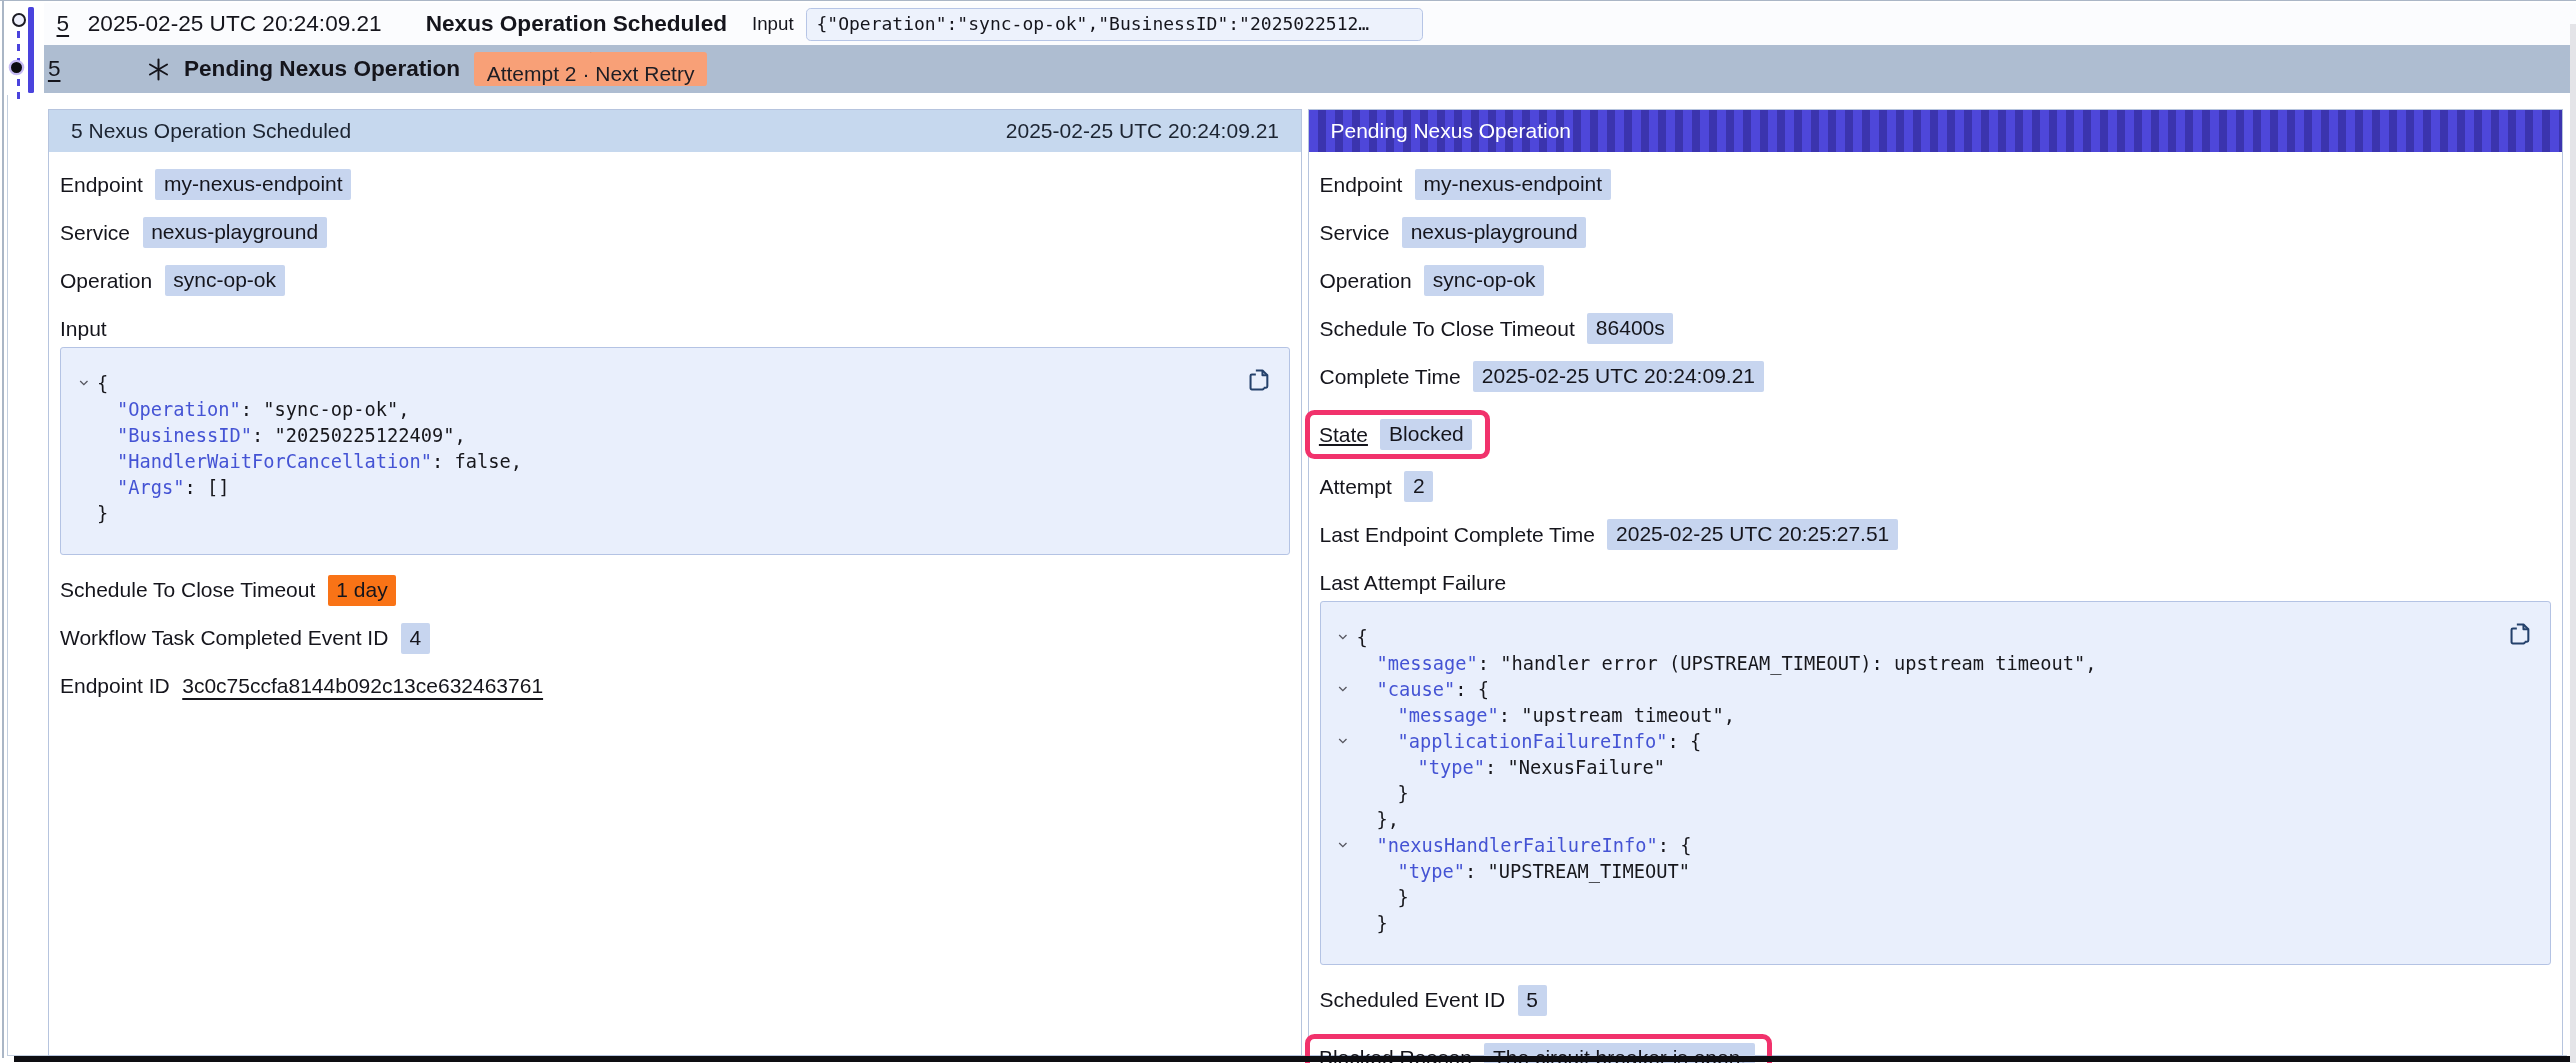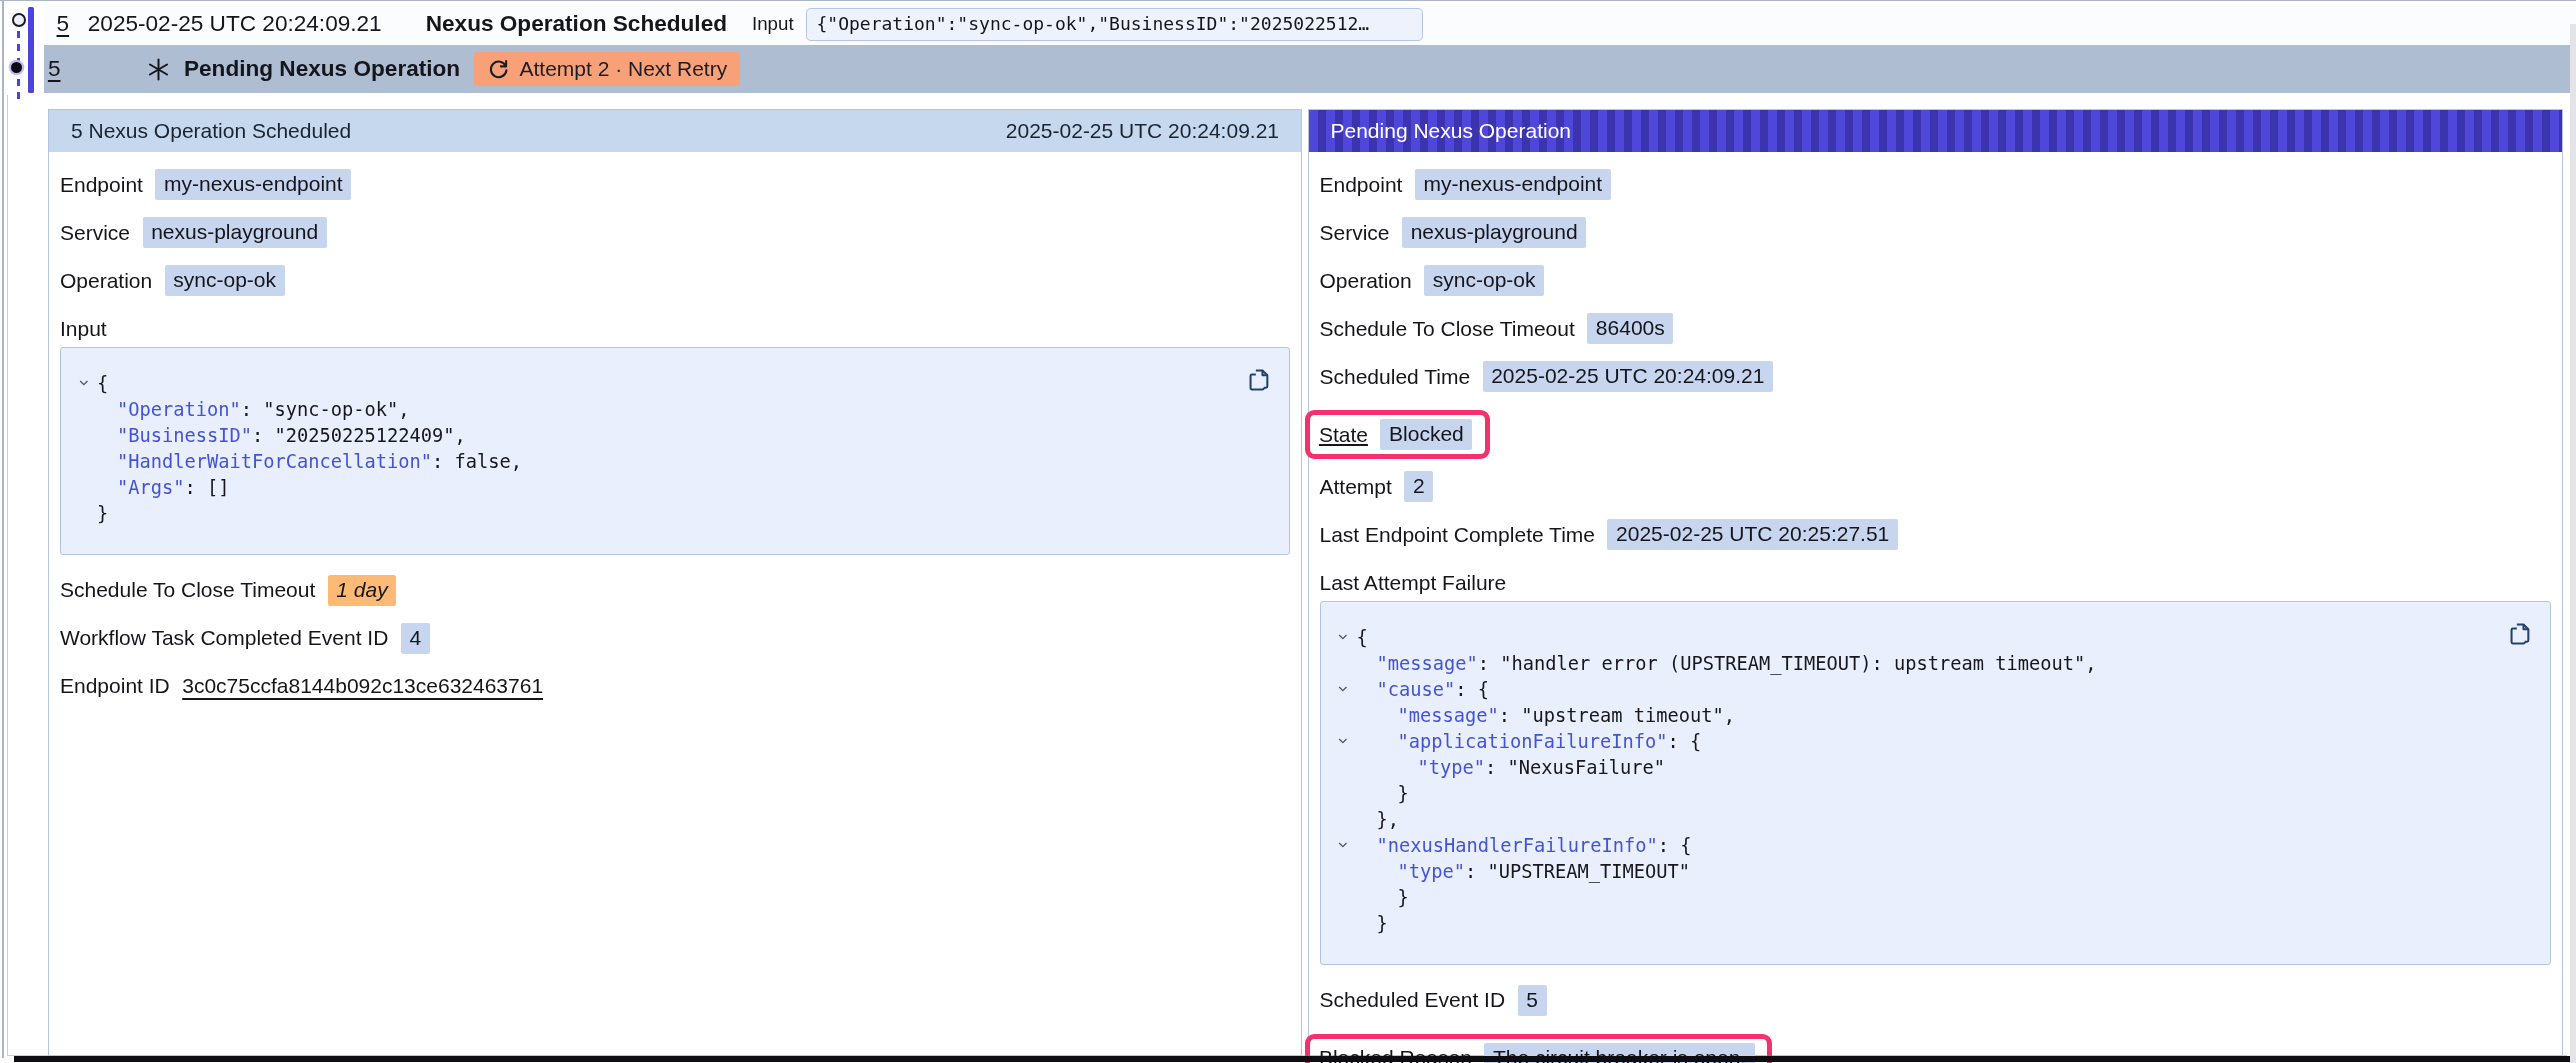--- a/index.html
+++ b/index.html
@@ -36,21 +36,21 @@
   .evt-time { margin-left:18.7px; font-size:22.6px; }
   .evt-title { margin-left:44px; font-size:22.6px; font-weight:700; }
   .evt-input-label { margin-left:25px; font-size:18.7px; }
   .evt-input-preview { margin-left:12.5px; width:617px; height:33px; line-height:30px; padding:0 9.4px;
                        border:1.6px solid #b6c5e6; border-radius:4.7px; background:#edf2fc;
                        font-family:"DejaVu Sans Mono", monospace; font-size:18px;
                        white-space:nowrap; overflow:hidden; }
   .asterisk-icon { margin-left:86px; display:inline-flex; }
   .pending-title { margin-left:12.5px; font-size:22.6px; font-weight:700; }
   .attempt-badge { margin-left:14px; height:34px; display:inline-flex; align-items:center; gap:9.4px;
-                   padding:0 12.5px; border-radius:3.1px; font-size:21px; color:#1d1d24; }
+                   padding:0 12.5px; border-radius:3.1px; font-size:21px; color:#1d1d24;flex-direction:column; }
 
   
   .panels { position:absolute; left:48px; top:108px; width:2515px; height:947px; display:flex; gap:5.5px; }
   .card { height:947px; border:1.6px solid #b6c4de; background:#fff; overflow:visible; }
   .card.left { width:1254px; }
   .card.right { flex:1; }
   .card-header { height:42px; display:flex; align-items:center; justify-content:space-between;
                  padding:0 22px; font-size:21px; color:#1c2431; }
   .card.left .card-header { background:#c6d8ee; }
   .card.right .card-header { color:#fff; font-weight:500;
@@ -167,21 +167,21 @@
               <div class="code-line"><span class="code-gutter"></span><span style="width: 20px; flex: 0 0 20px;"></span><span class="code-key" style="color: rgb(68, 83, 212);">"Operation"</span><span class="code-rest">: "sync-op-ok",</span></div>
               <div class="code-line"><span class="code-gutter"></span><span style="width: 20px; flex: 0 0 20px;"></span><span class="code-key" style="color: rgb(68, 83, 212);">"BusinessID"</span><span class="code-rest">: "20250225122409",</span></div>
               <div class="code-line"><span class="code-gutter"></span><span style="width: 20px; flex: 0 0 20px;"></span><span class="code-key" style="color: rgb(68, 83, 212);">"HandlerWaitForCancellation"</span><span class="code-rest">: false,</span></div>
               <div class="code-line"><span class="code-gutter"></span><span style="width: 20px; flex: 0 0 20px;"></span><span class="code-key" style="color: rgb(68, 83, 212);">"Args"</span><span class="code-rest">: []</span></div>
               <div class="code-line"><span class="code-gutter"></span><span style="width: 0px; flex: 0 0 0px;"></span><span class="code-rest">}</span></div>
             </div>
         </div>
         <div id="left-fields-bottom">
             <div class="field-row">
               <span class="f-label">Schedule To Close Timeout</span>
-              <span class="f-badge" style="background: #fdba74; font-style: italic;">1 day</span>
+              <span class="f-badge" style="background: #f97316;">1 day</span>
             </div>
             <div class="field-row">
               <span class="f-label">Workflow Task Completed Event ID</span>
               <span class="f-badge" style="background: rgb(199, 213, 239);">4</span>
             </div>
             <div class="field-row">
               <span class="f-label">Endpoint ID</span>
               <a class="f-link">3c0c75ccfa8144b092c13ce632463761</a>
             </div>
           </div>
@@ -204,21 +204,21 @@
             </div>
             <div class="field-row">
               <span class="f-label">Operation</span>
               <span class="f-badge" style="background: rgb(199, 213, 239);">sync-op-ok</span>
             </div>
             <div class="field-row">
               <span class="f-label">Schedule To Close Timeout</span>
               <span class="f-badge" style="background: rgb(199, 213, 239);">86400s</span>
             </div>
             <div class="field-row">
-              <span class="f-label">Scheduled Time</span>
+              <span class="f-label">Complete Time</span>
               <span class="f-badge" style="background: rgb(199, 213, 239);">2025-02-25 UTC 20:24:09.21</span>
             </div>
             <div class="field-row has-hl">
               <span class="hl-box">
                 <span class="f-label">State</span>
                 <span class="f-badge" style="background: rgb(199, 213, 239);">Blocked</span>
               </span>
             </div>
             <div class="field-row">
               <span class="f-label">Attempt</span>

